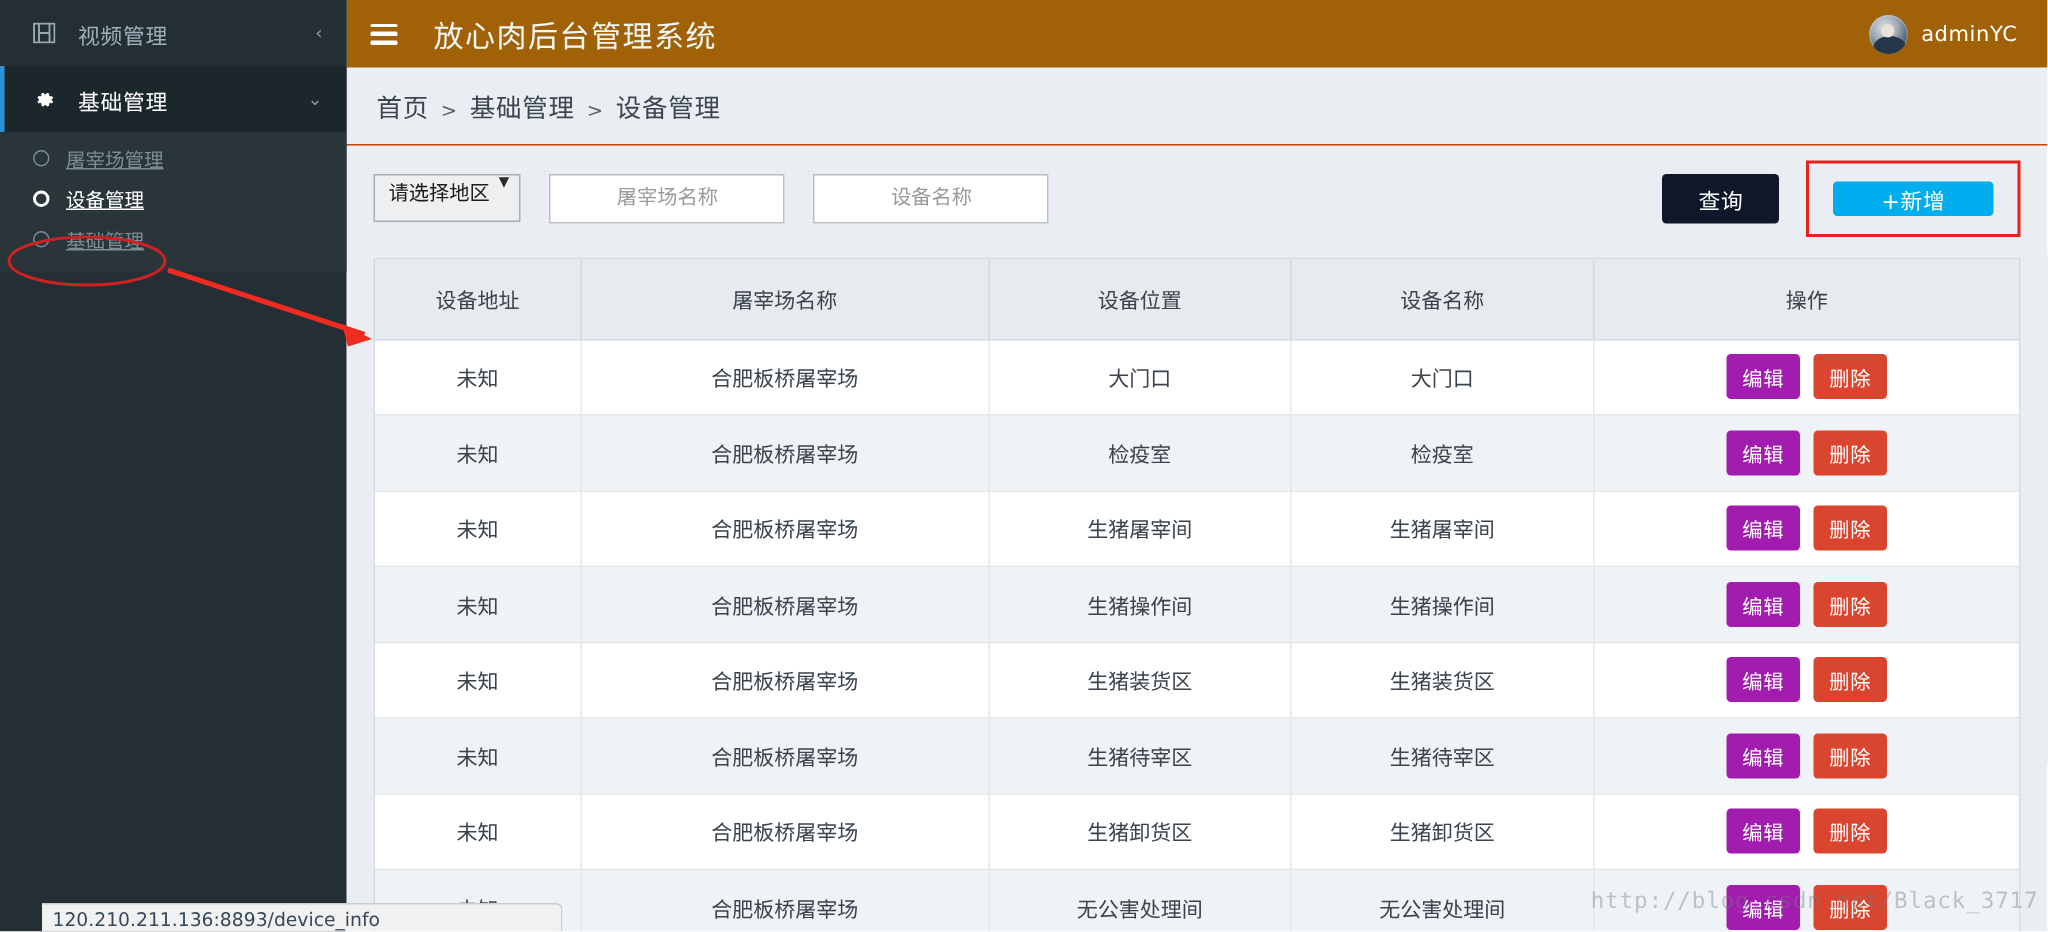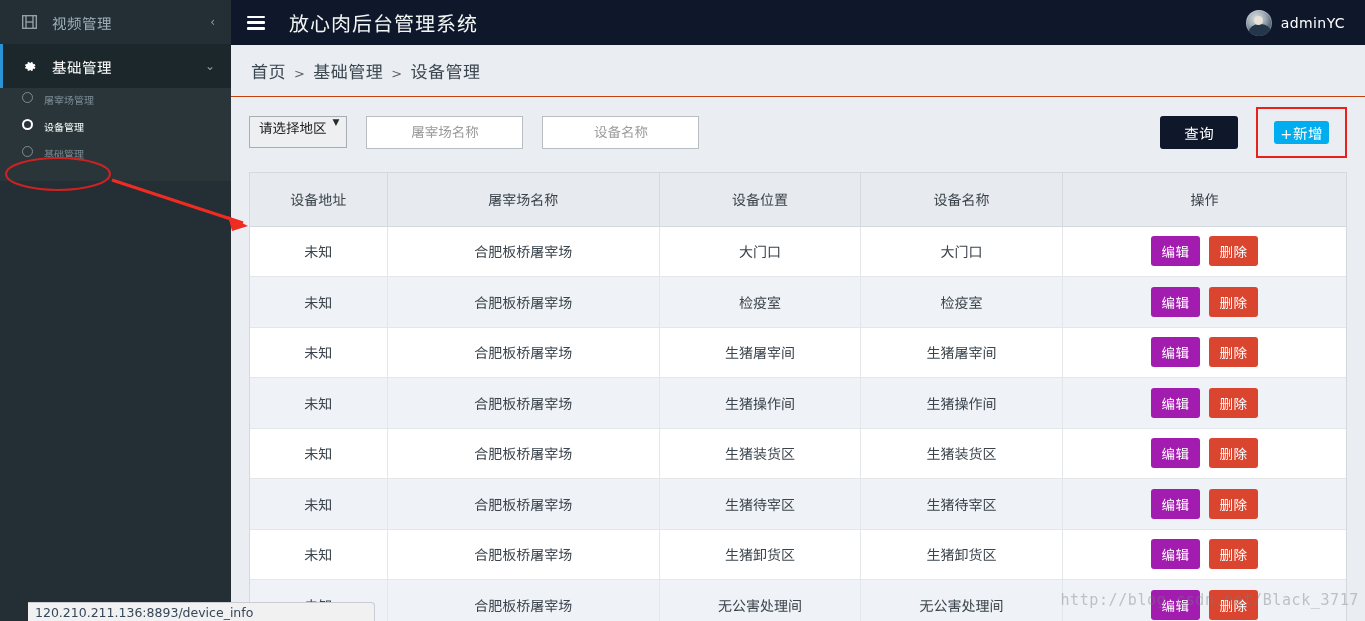--- a/index.html
+++ b/index.html
@@ -60,26 +60,27 @@
     content: "";
     position: absolute;
     left: 0; top: 0; bottom: 0;
     width: 3px;
     background: #2a93d5;
   }
   .submenu { background: #293539; padding: 4px 0 8px 0; }
   .sub-item {
     height: 27px;
     display: flex;
-    align-items: flex-start;
+    align-items: center;
     padding-left: 22px;
     color: #7d8c95;
-    font-size: 10px;
+    font-size: 13px;
     cursor: pointer;
     user-select: none;
+    text-decoration: underline;
   }
   .sub-item .circle {
     width: 11px; height: 11px;
     border: 1.6px solid #7d8c95;
     border-radius: 50%;
     margin-right: 11px;
     flex: 0 0 11px;
   }
   .sub-item.active { color: #ffffff; }
   .sub-item.active .circle { border-color: #ffffff; border-width: 2px; }
@@ -91,21 +92,21 @@
     flex-direction: column;
     height: 621px;
     background: #eaeef2;
     position: relative;
     min-width: 0;
   }
 
   .topbar {
     height: 45px;
     flex: 0 0 45px;
-    background: #0f172a;
+    background: #a16207;
     display: flex;
     align-items: center;
     padding: 0 14px 0 16px;
     color: #ffffff;
     position: relative;
   }
   .hamburger {
     width: 18px;
     height: 14px;
     display: flex;
@@ -232,21 +233,21 @@
     letter-spacing: .5px;
   }
   .btn-query {
     background: #0f172a;
     height: 33px;
     padding: 0 24px;
   }
   .btn-add {
     background: #00aeef;
     height: 23px;
-    padding: 0 6px;
+    padding: 0 32px;
   }
   .add-wrap {
     position: relative;
     margin-left: 18px;
     padding: 14px 18px;
   }
   .annot-box {
     position: absolute;
     left: 0; top: 0; right: 0; bottom: 0;
     border: 2px solid #e8211a;

